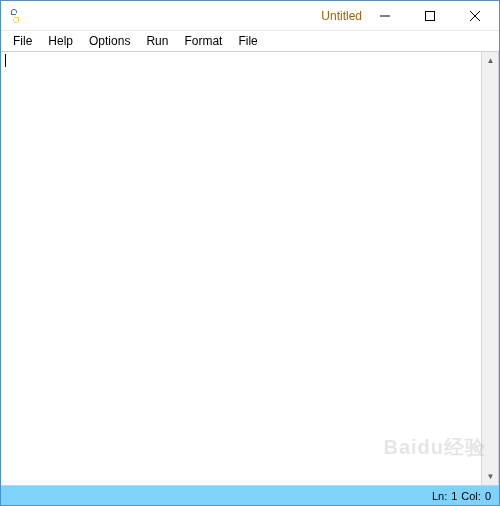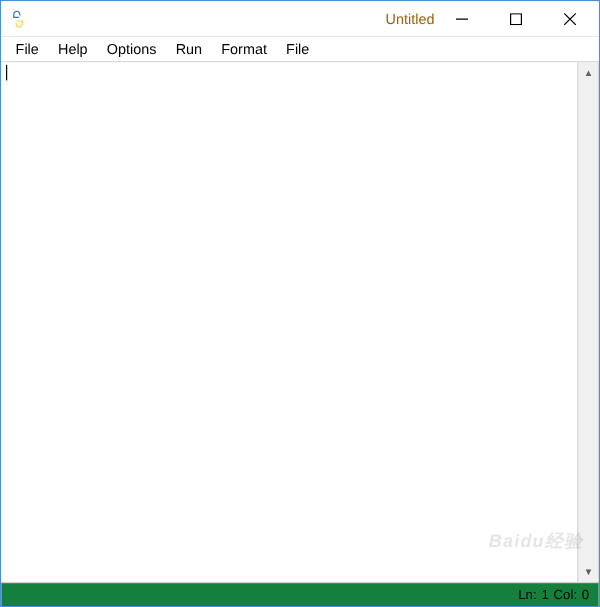--- a/index.html
+++ b/index.html
@@ -104,40 +104,39 @@
       font-size: 8px;
       color: #606060;
       cursor: pointer;
     }
     .scroll-arrow.bottom {
       position: absolute;
       bottom: 0;
     }
     .statusbar {
       height: 20px;
-      background: #15803d;
+      background: #7dd3fc;
       border-top: 1px solid #d0d0d0;
       display: flex;
       align-items: center;
       justify-content: flex-end;
       padding: 0 8px;
       font-size: 11px;
       color: #000;
     }
     .status-seg { margin-left: 4px; }
     .watermark {
       position: absolute;
       right: 12px;
       bottom: 24px;
-      font-size: 15px;
+      font-size: 20px;
       color: rgba(150,150,150,0.25);
       font-weight: bold;
       pointer-events: none;
       letter-spacing: 1px;
-      font-style: italic;
     }
   </style>
 </head>
 <body>
 
 <div class="titlebar">
   <span class="titlebar-icon">
     <svg width="16" height="16" viewBox="0 0 16 16">
       <path d="M7 1 C4 1 4 4 4 4 L4 7 L9 7 L9 6 L5 6 L5 4 C5 4 5 2 7 2 C9 2 9 4 9 4 L9 5 L10 5 L10 4 C10 4 10 1 7 1 Z" fill="#3776ab"></path>
       <path d="M9 15 C12 15 12 12 12 12 L12 9 L7 9 L7 10 L11 10 L11 12 C11 12 11 14 9 14 C7 14 7 12 7 12 L7 11 L6 11 L6 12 C6 12 6 15 9 15 Z" fill="#ffd43b"></path>

